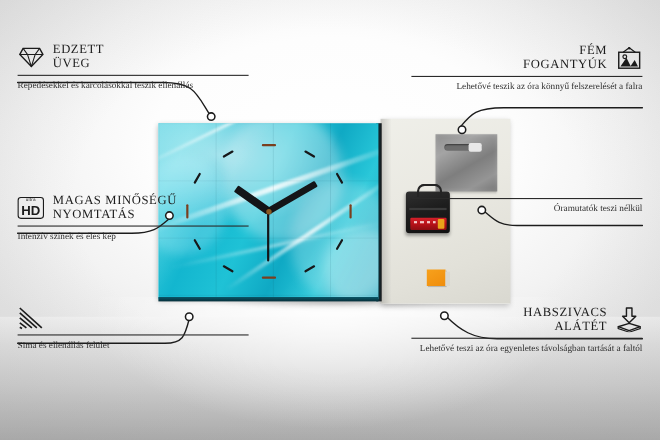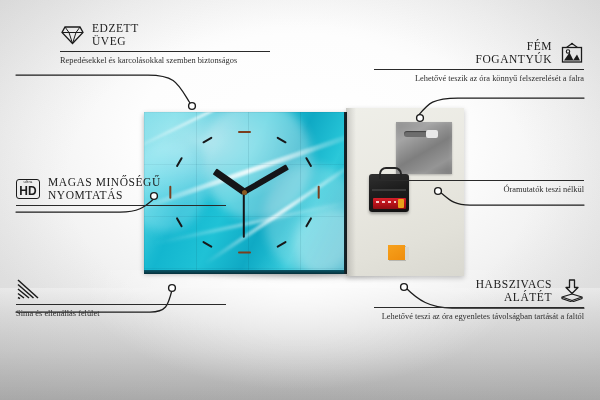--- a/index.html
+++ b/index.html
@@ -209,49 +209,50 @@
     <g fill="#ffffff" stroke="#1c1c1c" stroke-width="1.4">
       <circle cx="192" cy="106" r="3.4"></circle>
       <circle cx="154" cy="196" r="3.4"></circle>
       <circle cx="172" cy="288" r="3.4"></circle>
       <circle cx="420" cy="118" r="3.4"></circle>
       <circle cx="438" cy="191" r="3.4"></circle>
       <circle cx="404" cy="287" r="3.4"></circle>
     </g>
   </svg>
 
-  <div class="callout left" style="left:16px;top:22px;margin-left:44px;">
+  <div class="callout left" style="left:16px;top:39px;">
     <div class="co-head">
       <span class="ico">
         <svg width="23" height="20" viewBox="0 0 23 20">
           <path d="M4 2 H19 L22 7.5 L11.5 18.5 L1 7.5 Z" fill="none" stroke="#1b1b1b" stroke-width="1.3"></path>
           <path d="M1 7.5 H22 M4 2 L8 7.5 L11.5 18.5 M19 2 L15 7.5 L11.5 18.5 M8 7.5 H15" fill="none" stroke="#1b1b1b" stroke-width="1"></path>
         </svg>
       </span>
       <span class="co-title">
         <span>EDZETT</span><br><span>ÜVEG</span>
       </span>
     </div>
     <div class="co-rule"></div>
-    <div class="co-desc">Repedésekkel és karcolásokkal szemben biztonságos</div>
+    <div class="co-desc">Repedésekkel és karcolásokkal teszik ellenállás</div>
   </div>
 
   <div class="callout left" style="left:16px;top:176px;">
     <div class="co-head">
       <span class="ico">
         <span class="hd-badge">
           <span class="u">ultra</span>
           <span class="h">HD</span>
         </span>
       </span>
       <span class="co-title">
         <span>MAGAS MINŐSÉGŰ</span><br><span>NYOMTATÁS</span>
       </span>
     </div>
     <div class="co-rule"></div>
+    <div class="co-desc">Intenzív színek és éles kép</div>
   </div>
 
   <div class="callout left" style="left:16px;top:278px;">
     <div class="co-head">
       <span class="ico">
         <svg width="23" height="21" viewBox="0 0 23 21">
           <g stroke="#1b1b1b" stroke-width="1.5">
             <line x1="1" y1="1" x2="21" y2="19"></line>
             <line x1="1" y1="5.5" x2="16.5" y2="19"></line>
             <line x1="1" y1="10" x2="12" y2="19"></line>

